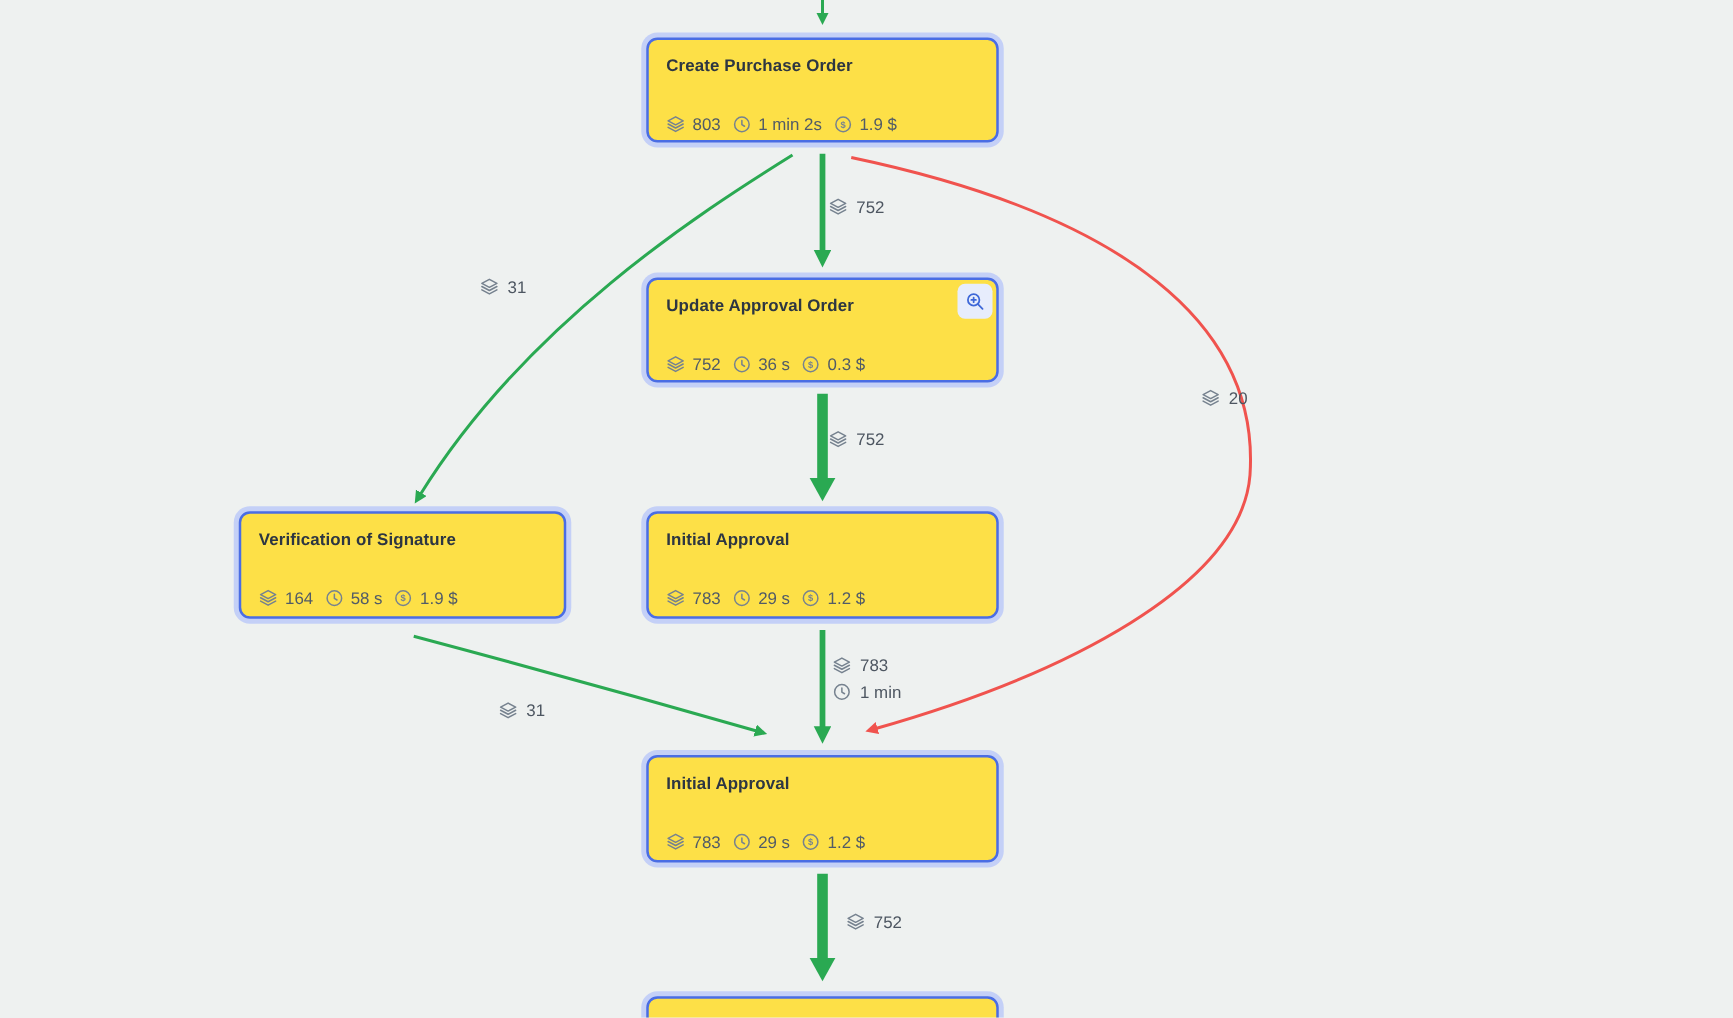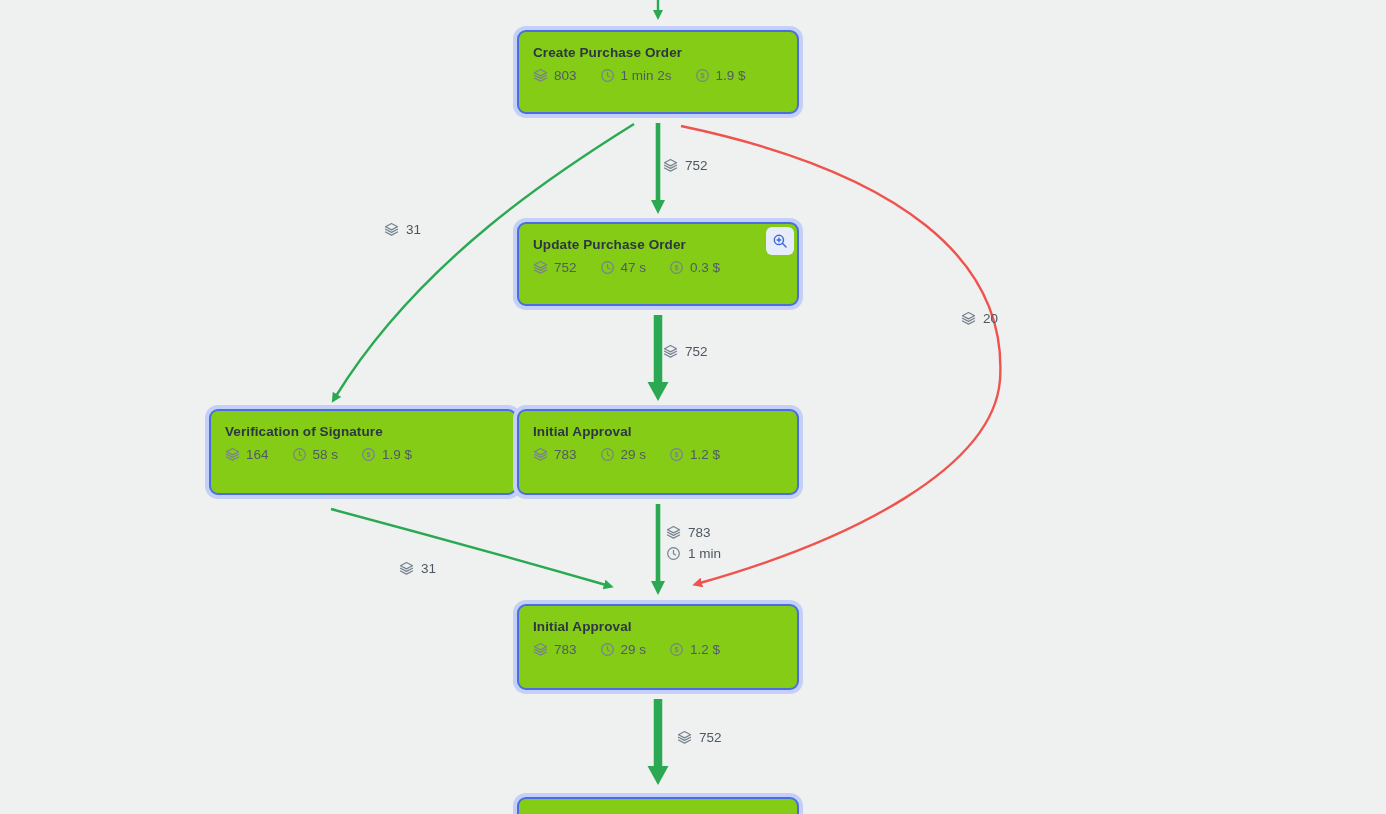--- a/index.html
+++ b/index.html
@@ -5,25 +5,25 @@
   html,body{margin:0;padding:0;}
   body{background:var(--canvas_bg,#eef1f0);font-family:"Liberation Sans",sans-serif;}
   #canvas{position:relative;width:1386px;height:814px;overflow:hidden;background:var(--canvas_bg,#eef1f0);}
   #edge-layer{position:absolute;left:0;top:0;width:1386px;height:814px;overflow:visible;}
   path.edge{fill:none;}
   .edge.green{stroke:var(--green);}
   .edge.red{stroke:var(--red);}
   .edge.thin{stroke-width:2.4px;}
   .edge.med{stroke-width:4.6px;}
   .edge.thick{stroke-width:8.5px;}
-  .node{position:absolute;background:#84cc16;border:2px solid var(--node_border);border-radius:9px;
+  .node{position:absolute;background:#fde047;border:2px solid var(--node_border);border-radius:9px;
         box-shadow:0 0 0 4px var(--node_glow);box-sizing:border-box;cursor:pointer;}
   .node-title{position:absolute;left:14px;top:13px;font-size:13.5px;font-weight:700;
         color:var(--title_text);letter-spacing:.1px;white-space:nowrap;}
-  .node-stats{position:absolute;left:13px;top:35px;display:flex;gap:22px;align-items:center;
+  .node-stats{position:absolute;left:13px;top:59px;display:flex;gap:8px;align-items:center;
         font-size:13.5px;color:var(--stat_text);white-space:nowrap;}
   .stat{display:inline-flex;align-items:center;gap:5px;}
   .stat svg,.edge-label svg{width:17px;height:17px;flex:0 0 auto;}
   .icon-stroke{stroke:var(--icon_gray);fill:none;stroke-width:1.7;stroke-linejoin:round;stroke-linecap:round;}
   .icon-fill{fill:var(--icon_gray);stroke:none;font-weight:bold;}
   .zoom-btn{position:absolute;top:3px;right:3px;width:28px;height:28px;border:none;border-radius:6px;
         background:var(--zoom_bg);display:flex;align-items:center;justify-content:center;padding:0;cursor:pointer;}
   .zoom-btn svg{width:19px;height:19px;}
   .zoom-stroke{stroke:var(--zoom_blue);fill:none;stroke-width:1.8;stroke-linecap:round;}
   .edge-label{position:absolute;display:flex;flex-direction:column;gap:4px;font-size:13.5px;
@@ -161,53 +161,53 @@
           <span class="stat">
             <svg viewBox="0 0 24 24" aria-hidden="true">
               <circle class="icon-stroke" cx="12" cy="12" r="8.2"></circle>
               <text class="icon-fill" x="12" y="15.7" font-size="10.5" text-anchor="middle" font-family="Liberation Sans, sans-serif">$</text>
             </svg>
             <span>1.9 $</span>
           </span>
         </div>
       </div>
       <div class="node" style="left: 517px; top: 222px; width: 282px; height: 84px;">
-        <div class="node-title">Update Purchase Order</div>
+        <div class="node-title">Update Approval Order</div>
         <div class="node-stats">
           <span class="stat">
             <svg viewBox="0 0 24 24" aria-hidden="true">
               <path class="icon-stroke" d="M12 3.5 20.5 8 12 12.5 3.5 8Z"></path>
               <path class="icon-stroke" d="M3.5 11.6 12 16.1 20.5 11.6"></path>
               <path class="icon-stroke" d="M3.5 15.4 12 19.9 20.5 15.4"></path>
             </svg>
             <span>752</span>
           </span>
           <span class="stat">
             <svg viewBox="0 0 24 24" aria-hidden="true">
               <circle class="icon-stroke" cx="12" cy="12" r="8.2"></circle>
               <path class="icon-stroke" d="M12 7.6 V12.3 L15 14.1"></path>
             </svg>
-            <span>47 s</span>
+            <span>36 s</span>
           </span>
           <span class="stat">
             <svg viewBox="0 0 24 24" aria-hidden="true">
               <circle class="icon-stroke" cx="12" cy="12" r="8.2"></circle>
               <text class="icon-fill" x="12" y="15.7" font-size="10.5" text-anchor="middle" font-family="Liberation Sans, sans-serif">$</text>
             </svg>
             <span>0.3 $</span>
           </span>
         </div>
         <button class="zoom-btn">
           <svg viewBox="0 0 24 24" aria-hidden="true">
             <circle class="zoom-stroke" cx="10" cy="10" r="5.8"></circle>
             <path class="zoom-stroke" d="M14.3 14.3 L19 19 M10 7.7 V12.3 M7.7 10 H12.3"></path>
           </svg>
         </button>
       </div>
-      <div class="node" style="left: 191px; top: 409px; width: 308px; height: 86px; margin-left: 18px;">
+      <div class="node" style="left: 191px; top: 409px; width: 262px; height: 86px;">
         <div class="node-title">Verification of Signature</div>
         <div class="node-stats">
           <span class="stat">
             <svg viewBox="0 0 24 24" aria-hidden="true">
               <path class="icon-stroke" d="M12 3.5 20.5 8 12 12.5 3.5 8Z"></path>
               <path class="icon-stroke" d="M3.5 11.6 12 16.1 20.5 11.6"></path>
               <path class="icon-stroke" d="M3.5 15.4 12 19.9 20.5 15.4"></path>
             </svg>
             <span>164</span>
           </span>

